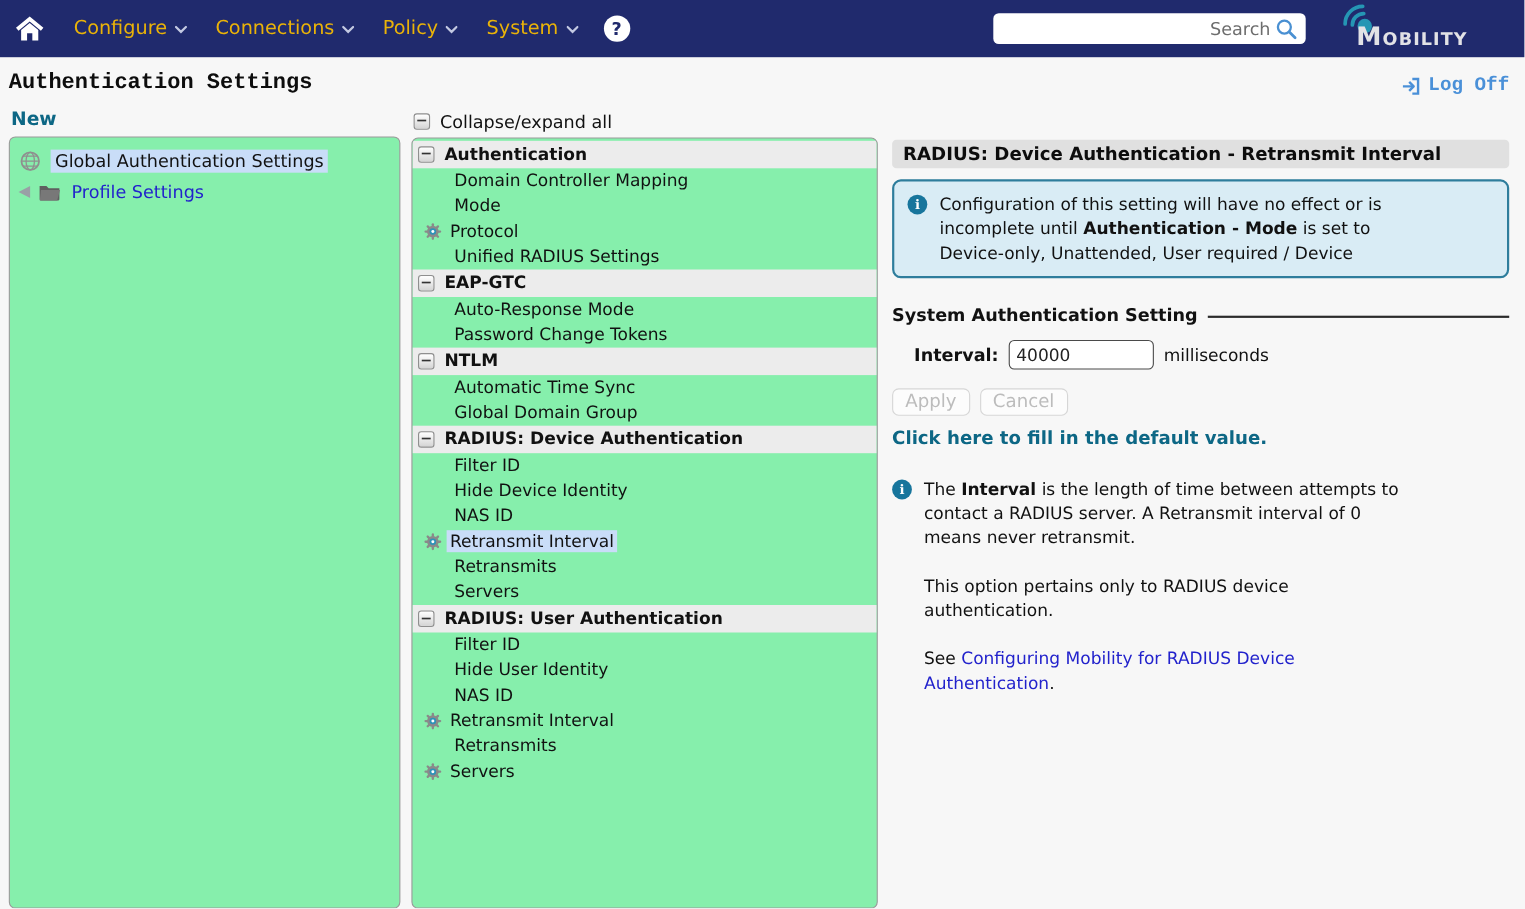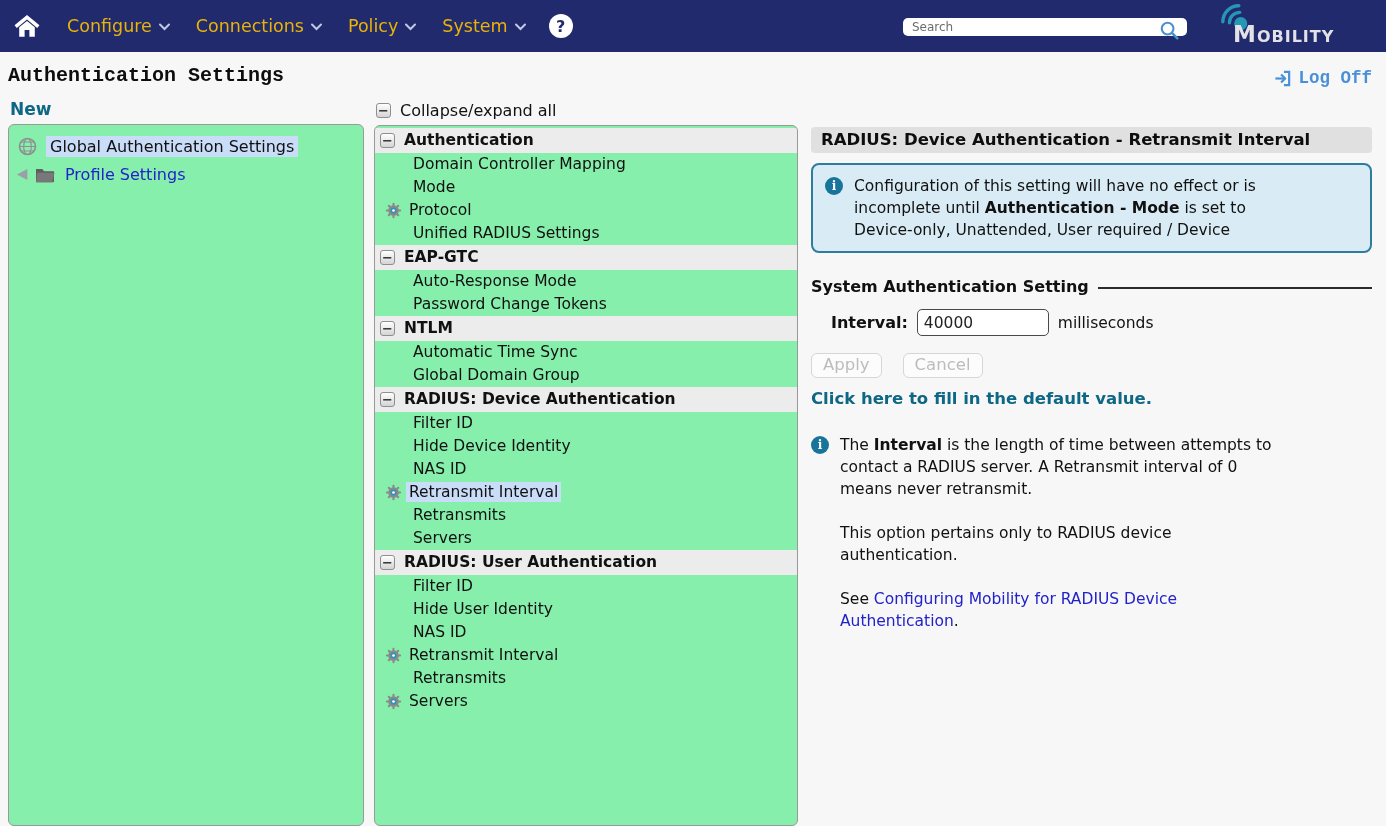--- a/index.html
+++ b/index.html
@@ -21,22 +21,22 @@
   }
   .chev{display:inline-flex;margin-top:2px;}
   .help-btn{
     width:24px;height:24px;border-radius:50%;background:#ffffff;color:#202a6d;
     display:flex;align-items:center;justify-content:center;
     font-weight:bold;font-size:16px;margin-left:10px;cursor:pointer;
   }
   .nav-spacer{flex:1;}
   .search-wrap{position:relative;margin-right:30px;}
   .search-input{
-    width:243px;height:18px;border:none;border-radius:5px;background:#ffffff;
-    font-family:inherit;font-size:12px;color:#444;padding:0 32px 0 9px;outline:none;
+    width:243px;height:28px;border:none;border-radius:5px;background:#ffffff;
+    font-family:inherit;font-size:16px;color:#444;padding:0 32px 0 9px;outline:none;text-align:right;
   }
   .search-input::placeholder{color:#6d6d6d;}
   .search-icon{position:absolute;right:7px;top:4px;}
   .logo{position:relative;width:155px;height:50px;cursor:default;}
   .logo-arcs{position:absolute;left:2px;top:1px;}
   .logo-text{
     display:inline-block;position:absolute;left:16px;top:20px;
     color:#e2e2e6;font-weight:bold;font-size:16px;letter-spacing:1px;
   }
   .logo-text::first-letter{font-size:23px;}
@@ -114,21 +114,21 @@
   .fs-head{margin-top:24px;display:flex;align-items:center;gap:9px;}
   .fs-title{font-weight:bold;font-size:16px;white-space:nowrap;}
   .fs-line{flex:1;border-top:2px solid #2b2b2b;margin-top:3px;}
   .interval-row{margin-top:13px;display:flex;align-items:center;gap:9px;padding-left:20px;}
   .interval-label{font-weight:bold;font-size:16px;}
   .interval-input{
     width:118px;height:25px;border:1.6px solid #4a4a4a;border-radius:5px;
     font-family:inherit;font-size:15.5px;padding:0 6px;outline:none;color:#222;
   }
   .unit{font-size:15.5px;}
-  .btn-row{margin-top:17px;display:flex;gap:21px;}
+  .btn-row{margin-top:17px;display:flex;gap:9px;}
   .btn{
     font-size:16.5px;color:#bcbcbc;background:#fcfcfc;border:1.5px solid #d6d6d6;
     border-radius:6px;padding:1px 11px 3px 11px;cursor:default;width:max-content;
   }
   .default-link{
     margin-top:11px;color:#0d6785;font-weight:bold;font-size:16.5px;cursor:pointer;
     width:max-content;
   }
   .info-block{margin-top:26px;display:flex;gap:11px;font-size:15.5px;line-height:22px;}
   .para{margin:0 0 22px 0;}

